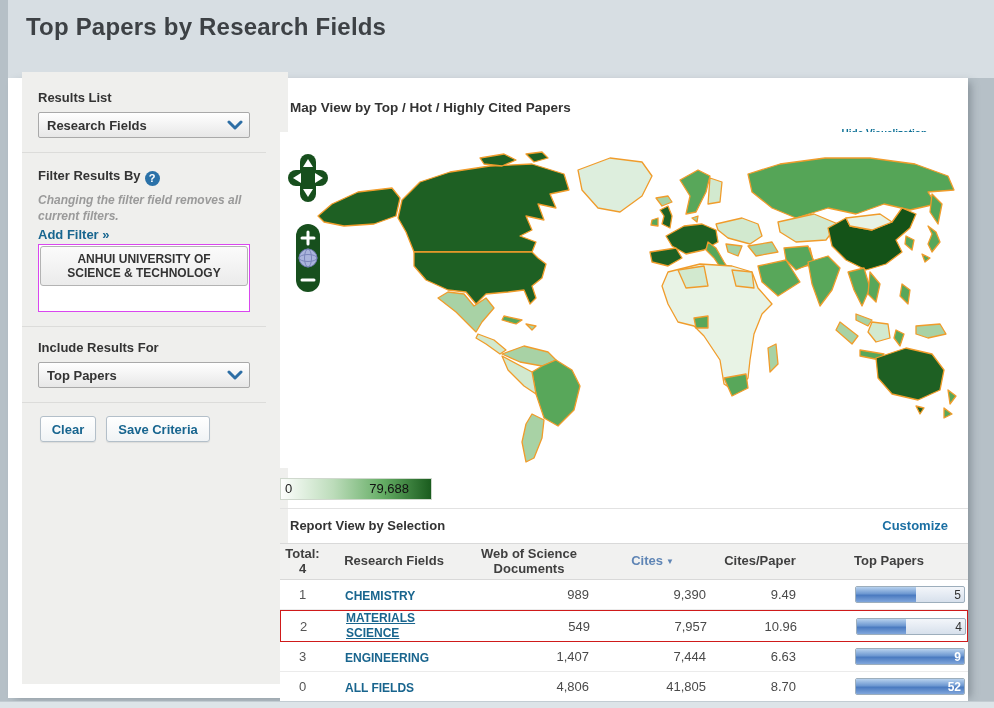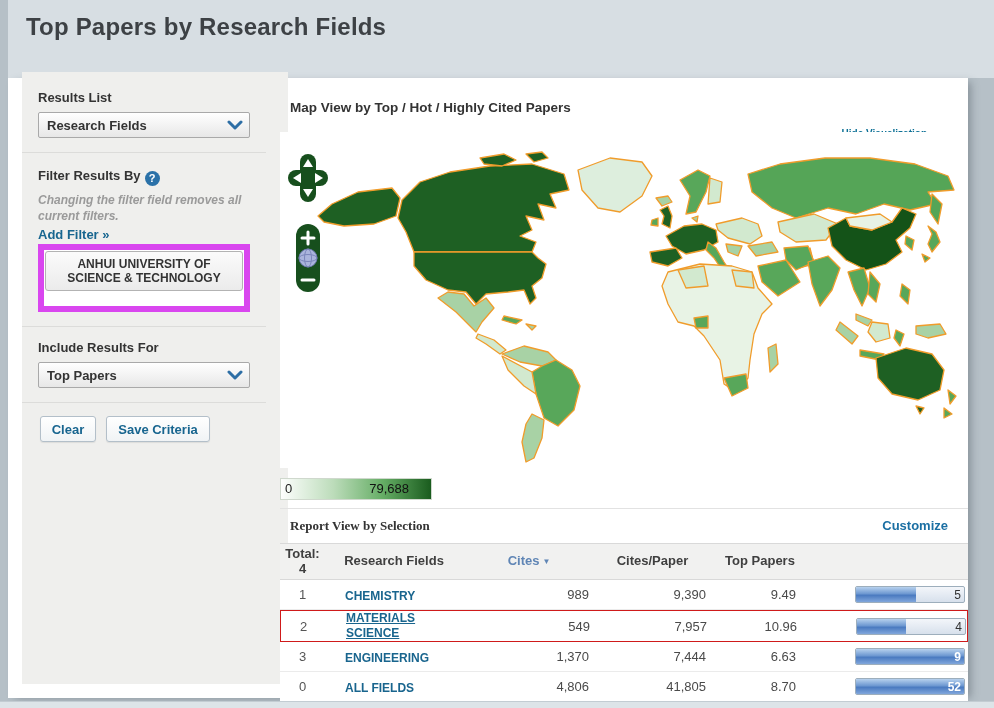--- a/index.html
+++ b/index.html
@@ -20,21 +20,21 @@
   .sb-label{position:absolute;left:16px;font-size:13px;font-weight:bold;color:#333;}
   .dropdown{position:absolute;left:16px;width:212px;height:26px;box-sizing:border-box;border:1px solid #a9a9a9;
             border-radius:2px;background:linear-gradient(#ffffff,#e7e7e7);display:flex;align-items:center;
             padding:0 6px 0 8px;cursor:pointer;}
   .dropdown .dd-text{flex:1;font-size:13px;font-weight:bold;color:#333;white-space:nowrap;overflow:hidden;}
   .sb-divider{position:absolute;left:0;width:244px;border-top:1px solid #dcdcda;height:0;}
   .sb-note{position:absolute;left:16px;width:212px;font-size:12px;font-style:italic;font-weight:bold;color:#9a9a9a;line-height:1.35;}
   .sb-link{position:absolute;left:16px;font-size:13px;font-weight:bold;color:#17658f;text-decoration:none;cursor:pointer;}
   .help-icon{display:inline-block;width:15px;height:15px;border-radius:50%;background:#2a71a8;color:#fff;
              font-size:11px;font-weight:bold;text-align:center;line-height:15px;vertical-align:-2px;margin-left:4px;}
-  .filter-box{position:absolute;left:16px;top:172px;width:212px;height:68px;box-sizing:border-box;background:#fff;border:6px solid #d946ef;}
+  .filter-box{position:absolute;left:16px;top:172px;width:212px;height:68px;box-sizing:border-box;background:#fff;border:1px solid #d946ef;}
   .filter-chip{margin:1px;height:38px;border:1px solid #b3b3b3;border-radius:3px;background:linear-gradient(#fbfbfb,#ebebeb);
                display:flex;align-items:center;justify-content:center;cursor:pointer;}
   .filter-chip span{display:block;max-width:180px;text-align:center;font-size:12px;font-weight:bold;color:#333;line-height:1.2;}
   .btn{position:absolute;top:344px;height:26px;box-sizing:border-box;border:1px solid #b3bfc9;border-radius:3px;
        background:linear-gradient(#ffffff,#f0f3f5);color:#17658f;font-size:13px;font-weight:bold;
        display:flex;align-items:center;justify-content:center;cursor:pointer;box-shadow:0 1px 1px rgba(0,0,0,.08);}
   .btn-clear{left:18px;width:56px;}
   .btn-save{left:84px;width:104px;}
 
   
@@ -46,21 +46,21 @@
   .map-wrap{position:absolute;left:0;top:48px;width:688px;height:336px;background:#fff;}
   .map-wrap svg{display:block;}
 
   .legend{position:absolute;left:0;top:394px;width:150px;height:20px;
           background:linear-gradient(90deg,#fdfefd 0%,#bcdcba 35%,#65ad65 68%,#1a5c1e 100%);
           border:1px solid #cfd8cd;}
   .legend .lg-min{position:absolute;left:4px;top:2px;font-size:13px;color:#222;}
   .legend .lg-max{position:absolute;right:22px;top:2px;font-size:13px;color:#111;}
 
   .report-divider{position:absolute;left:0;top:424px;width:688px;border-top:1px solid #e2e2e2;}
-  .report-title{position:absolute;left:10px;top:434px;font-size:13px;font-weight:bold;color:#333;font-family:Liberation Serif, serif;}
+  .report-title{position:absolute;left:10px;top:434px;font-size:13px;font-weight:bold;color:#333;}
   .customize-link{position:absolute;right:20px;top:434px;font-size:13px;font-weight:bold;color:#1b6fa3;cursor:pointer;}
 
   
   .tbl{position:absolute;left:0;top:459px;width:688px;}
   .t-grid{display:grid;grid-template-columns:45px 138px 132px 115px 100px 158px;align-items:center;}
   .t-head{background:#f1f1f0;border-top:1px solid #d9d9d9;border-bottom:1px solid #d9d9d9;height:35px;
           font-size:13px;font-weight:bold;color:#3f3f3f;}
   .t-head .hc{text-align:center;line-height:1.12;}
   .hc-cites{color:#5f85b5;cursor:pointer;}
   .hc-cites .tri{font-size:8px;vertical-align:1px;margin-left:3px;}
@@ -236,20 +236,21 @@
     <div class="report-title">Report View by Selection</div>
     <div class="customize-link">Customize</div>
 
     <div class="tbl">
       <div class="t-grid t-head">
         <div class="hc">
           <div>Total:</div>
           <div>4</div>
         </div>
         <div class="hc">Research Fields</div>
+        <div class="hc" style="padding:0 12px;">Web of Science Documents</div>
         <div class="hc hc-cites">
           <span>Cites</span><span class="tri">▼</span>
         </div>
         <div class="hc">Cites/Paper</div>
         <div class="hc">Top Papers</div>
       </div>
 
       <div class="t-grid t-row">
         <div class="c-rank">1</div>
         <div class="c-field"><span class="field-link">CHEMISTRY</span></div>
@@ -274,21 +275,21 @@
             <div class="bar-track">
               <div class="bar-fill" style="width: 45%;"></div>
               <span class="bar-value">4</span>
             </div>
           </div>
       </div>
 
       <div class="t-grid t-row">
         <div class="c-rank">3</div>
         <div class="c-field"><span class="field-link">ENGINEERING</span></div>
-        <div class="c-num c-docs">1,370</div>
+        <div class="c-num c-docs">1,407</div>
         <div class="c-num c-cites">7,444</div>
         <div class="c-num c-cpp">6.63</div>
         <div class="c-bar">
             <div class="bar-track full">
               <div class="bar-fill" style="width: 100%;"></div>
               <span class="bar-value">9</span>
             </div>
           </div>
       </div>
 

